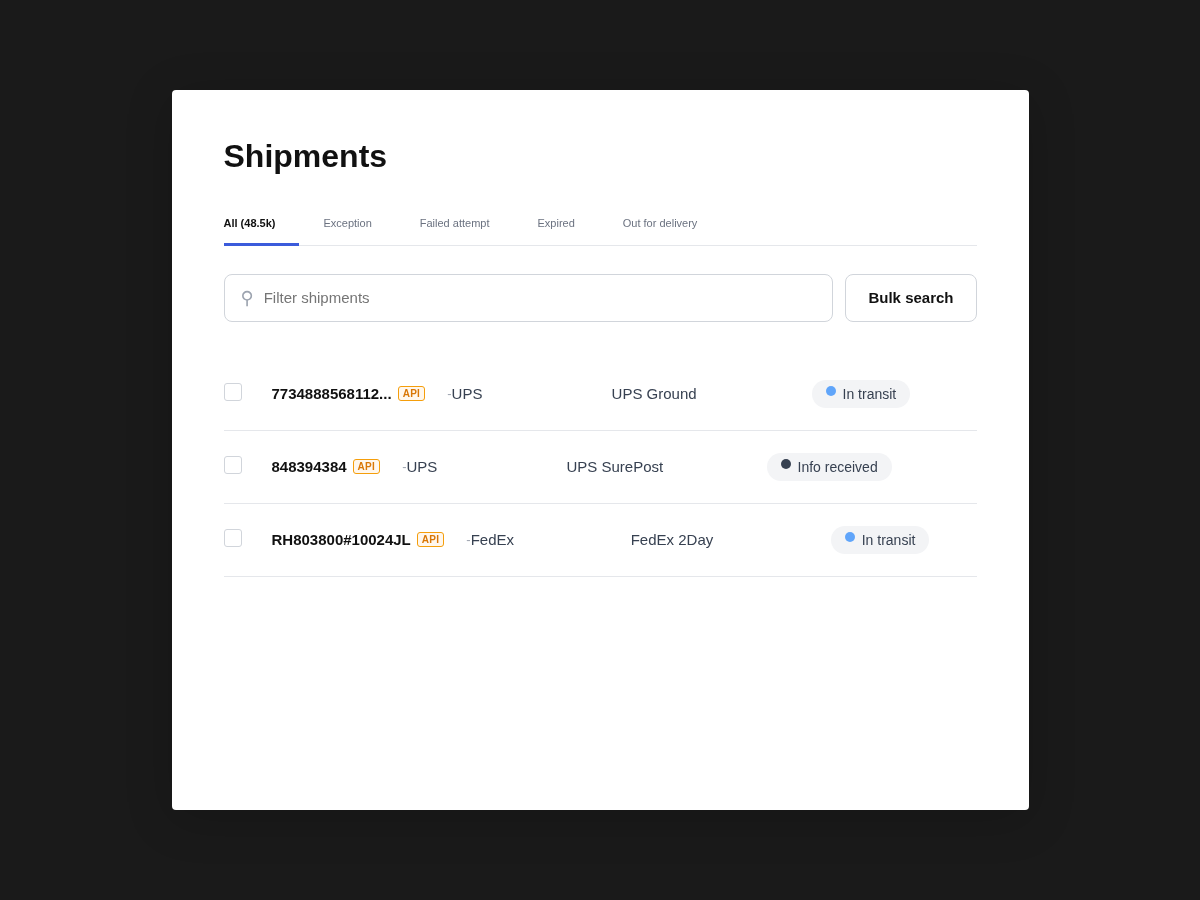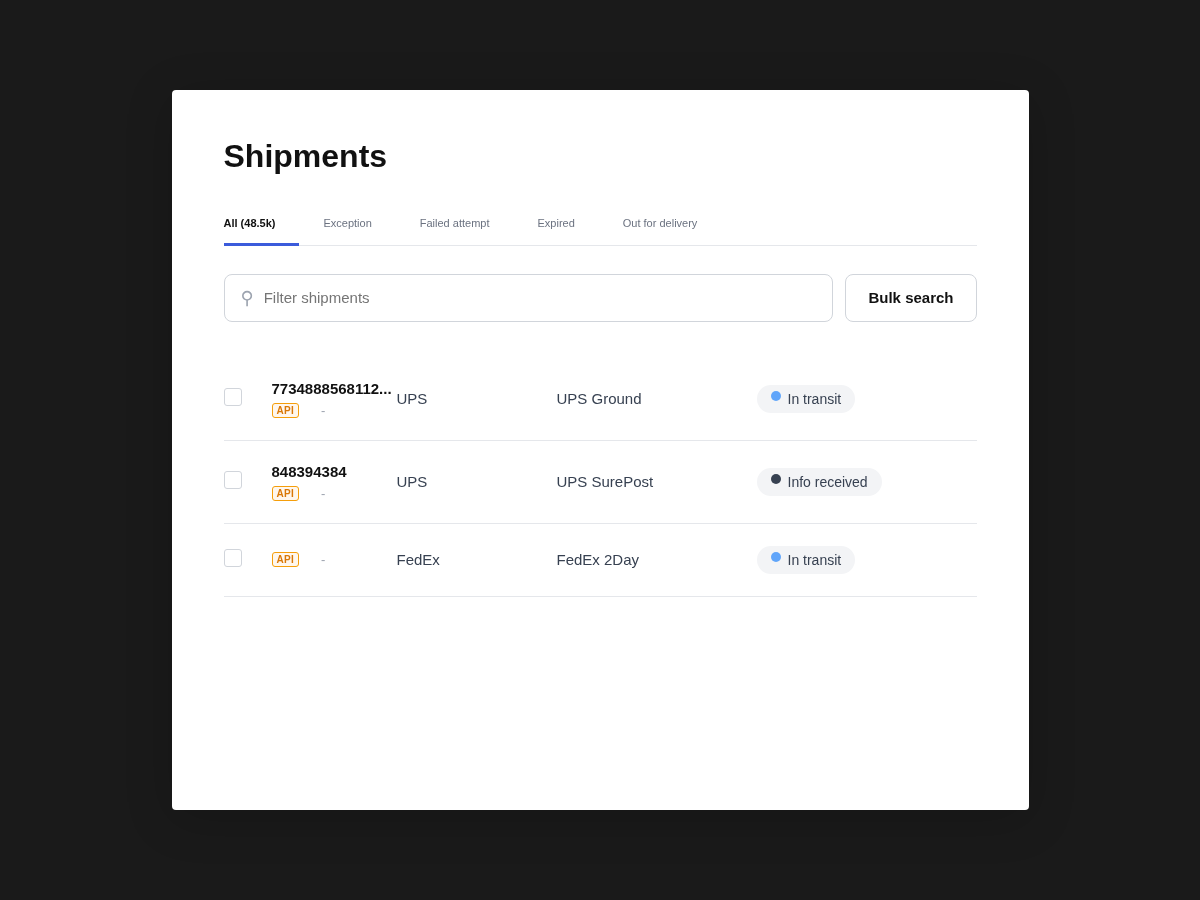--- a/index.html
+++ b/index.html
@@ -120,21 +120,21 @@
       border: 1.5px solid #d1d5db;
       border-radius: 3px;
       cursor: pointer;
       background: #fff;
       appearance: none;
       -webkit-appearance: none;
       flex-shrink: 0;
     }
     .tracking-info {
       display: flex;
-      flex-direction: column;
+      flex-direction: row;
       gap: 6px;
     }
     .tracking-number {
       font-size: 15px;
       font-weight: 700;
       color: #111;
     }
     .api-badge-row {
       display: flex;
       align-items: center;
@@ -248,20 +248,21 @@
         <span>Info received</span>
       </span>
     </div>
   </div>
 
   <div class="table-row">
     <div>
       <input type="checkbox" class="checkbox" style="">
     </div>
     <div class="tracking-info">
+      <span class="tracking-number">RH803800#10024JL</span>
       <div class="api-badge-row">
         <span class="api-badge">API</span>
         <span class="api-dash">-</span>
       </div>
     </div>
     <div class="carrier-text">FedEx</div>
     <div class="service-text">FedEx 2Day</div>
     <div>
       <span class="status-badge">
         <span class="status-dot dot-blue"></span>

